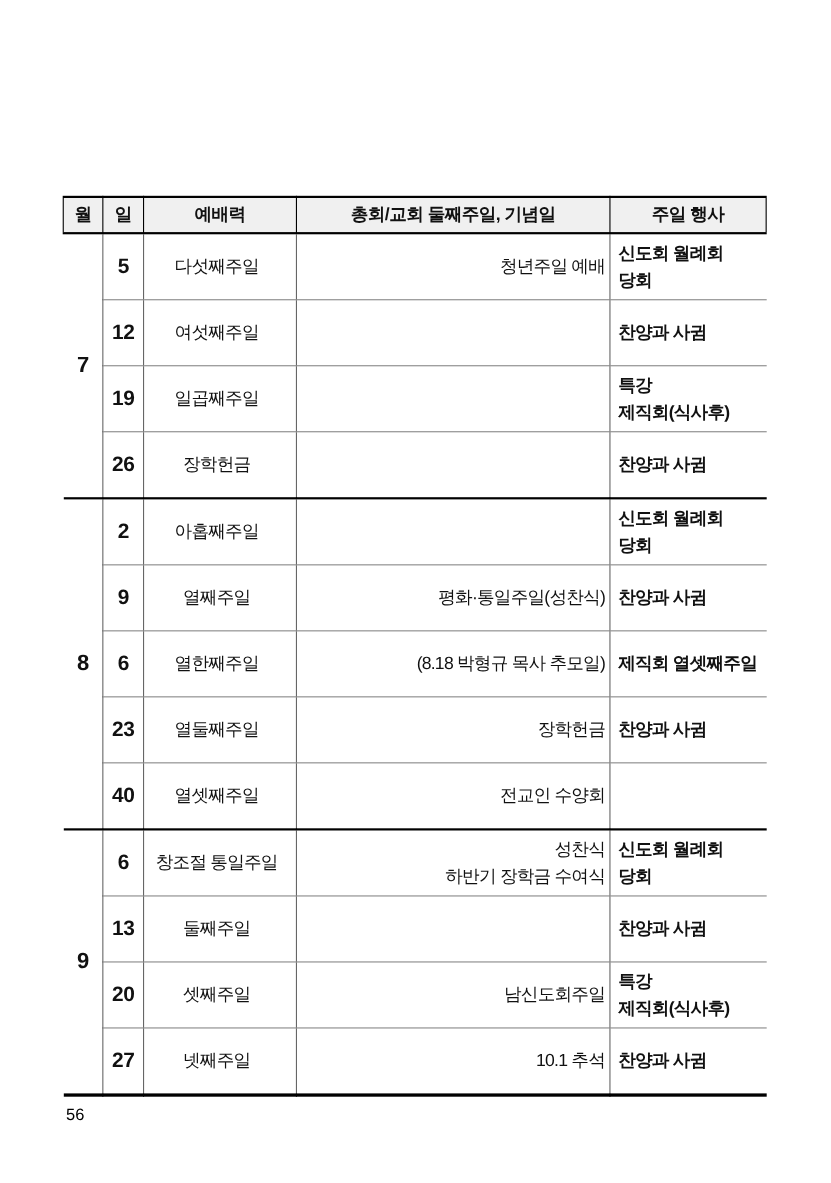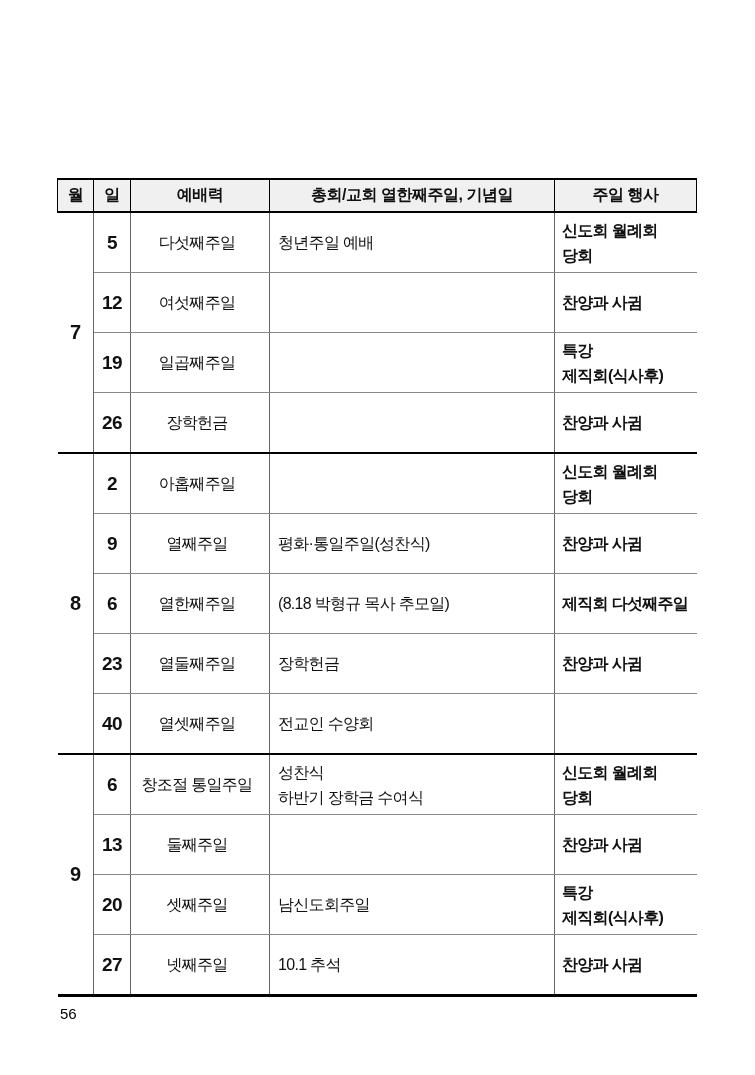--- a/index.html
+++ b/index.html
@@ -77,21 +77,21 @@
     text-align: center;
     font-size: 19px;
     font-weight: bold;
     letter-spacing: -0.5px;
   }
   td.liturgy-cell {
     text-align: center;
     padding-right: 6px;
   }
   td.desig-cell {
-    text-align: left;
+    text-align: right;
     padding-left: 8px;
     padding-right: 4px;
   }
   td.events-cell {
     text-align: left;
     padding-left: 7px;
     padding-right: 2px;
     border-right: none;
     font-weight: bold;
   }
@@ -115,21 +115,21 @@
       <col class="c-day">
       <col class="c-liturgy">
       <col class="c-desig">
       <col class="c-events">
     </colgroup>
     <thead>
       <tr>
         <th>월</th>
         <th>일</th>
         <th>예배력</th>
-        <th>총회/교회 열한째주일, 기념일</th>
+        <th>총회/교회 둘째주일, 기념일</th>
         <th>주일 행사</th>
       </tr>
     </thead>
 
   <tbody class="month-group">
         <tr>
           <td class="month-cell" rowspan="4">7</td>
           <td class="day-cell">5</td>
           <td class="liturgy-cell">다섯째주일</td>
           <td class="desig-cell">청년주일 예배</td>
@@ -168,21 +168,21 @@
         <tr>
           <td class="day-cell">9</td>
           <td class="liturgy-cell">열째주일</td>
           <td class="desig-cell">평화·통일주일(성찬식)</td>
           <td class="events-cell">찬양과 사귐</td>
         </tr>
         <tr>
           <td class="day-cell">6</td>
           <td class="liturgy-cell">열한째주일</td>
           <td class="desig-cell">(8.18 박형규 목사 추모일)</td>
-          <td class="events-cell">제직회 다섯째주일</td>
+          <td class="events-cell">제직회 열셋째주일</td>
         </tr>
         <tr>
           <td class="day-cell">23</td>
           <td class="liturgy-cell">열둘째주일</td>
           <td class="desig-cell">장학헌금</td>
           <td class="events-cell">찬양과 사귐</td>
         </tr>
         <tr>
           <td class="day-cell">40</td>
           <td class="liturgy-cell">열셋째주일</td>

